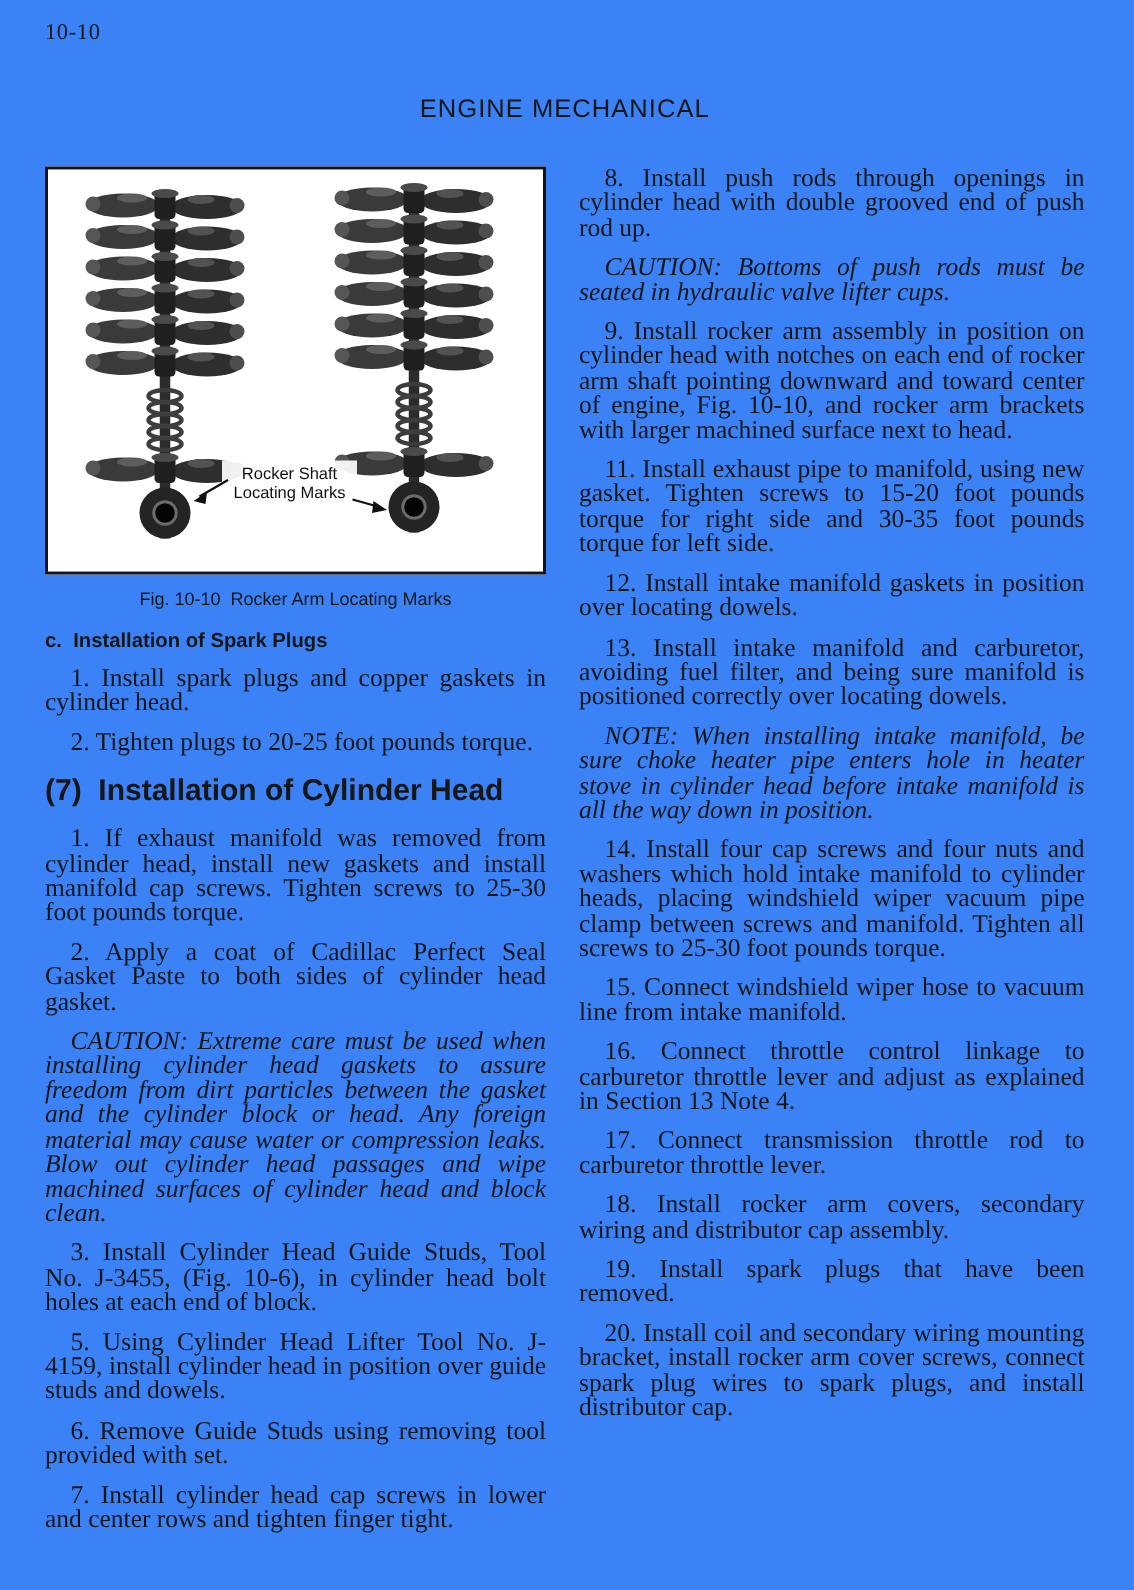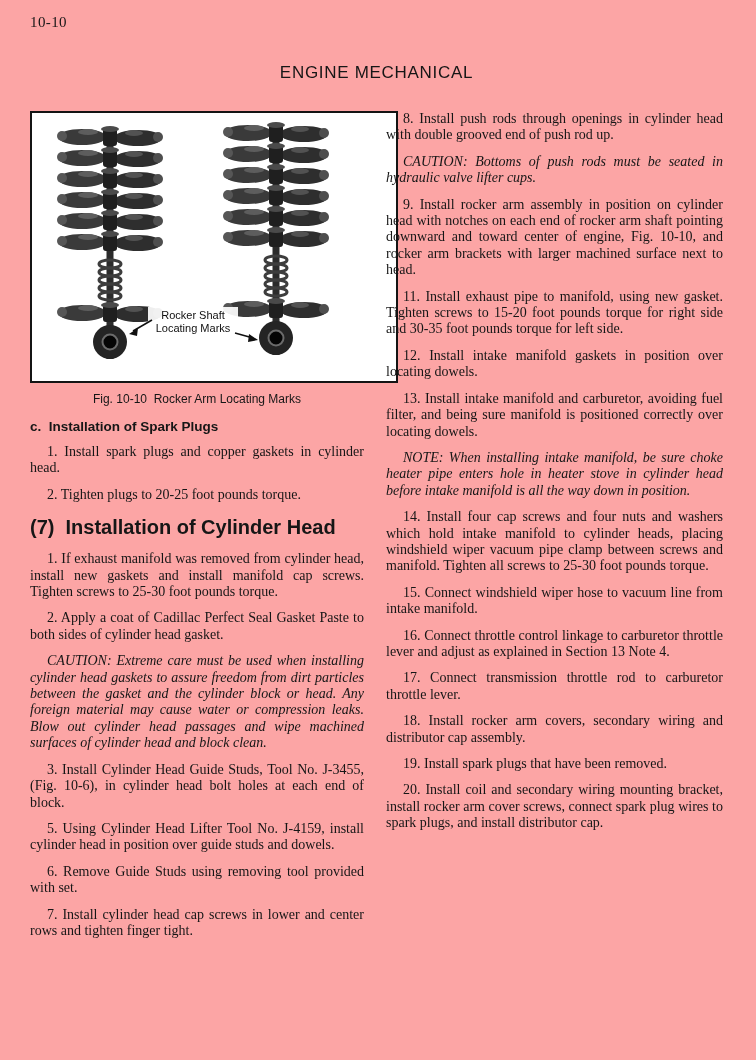--- a/index.html
+++ b/index.html
@@ -1,48 +1,48 @@
 <!DOCTYPE html>
 <html><head>
 <meta charset="utf-8">
 <style>
   * { margin:0; padding:0; box-sizing:border-box; }
   html, body { width:756px; }
   body { background:#d8d8d8; font-family:"Liberation Serif", serif; }
   .page {
-    width:756px; height:1060px; background:#fca5a5; color:#161616;
+    width:756px; height:1060px; background:#3b82f6; color:#161616;
     position:relative; padding:14px 33px 26px 30px; overflow:hidden;
   }
   .page-number { font-size:15px; letter-spacing:0.4px; }
   .page-title {
     text-align:center; font-family:"Liberation Sans", sans-serif;
     font-size:17px; font-weight:400; letter-spacing:0.7px; margin-top:32px;
   }
   .columns { display:flex; gap:22px; margin-top:28px; }
   .col-left  { flex:0 0 334px; width:334px; }
   .col-right { flex:0 0 337px; width:337px; }
 
   .figure-box {
-    width:368px; height:272px; border:2px solid #141414; background:#ffffff;
+    width:334px; height:272px; border:2px solid #141414; background:#ffffff;
     margin-bottom:9px; overflow:hidden;
   }
   .figure-caption {
     text-align:center; font-family:"Liberation Sans", sans-serif;
     font-weight:400; font-size:12px; white-space:pre-wrap; margin-bottom:13px;
   }
   .sub-heading {
     font-family:"Liberation Sans", sans-serif; font-weight:700;
     font-size:13.5px; margin:2px 0 10px 0; white-space:pre-wrap;
   }
   .section-heading {
     font-family:"Liberation Sans", sans-serif; font-weight:700;
     font-size:20px; margin:13px 0 12px 0; white-space:pre-wrap;
   }
   p.para {
-    font-size:14px; line-height:16.4px; text-align:justify;
+    font-size:17px; line-height:16.4px; text-align:justify;
     text-indent:17px; margin-bottom:10px;
   }
   p.caution { font-style:italic; }
   .callout-text {
     font-family:"Liberation Sans", sans-serif; font-size:11px; fill:#101010;
   }
 </style>
 </head>
 <body>
 

